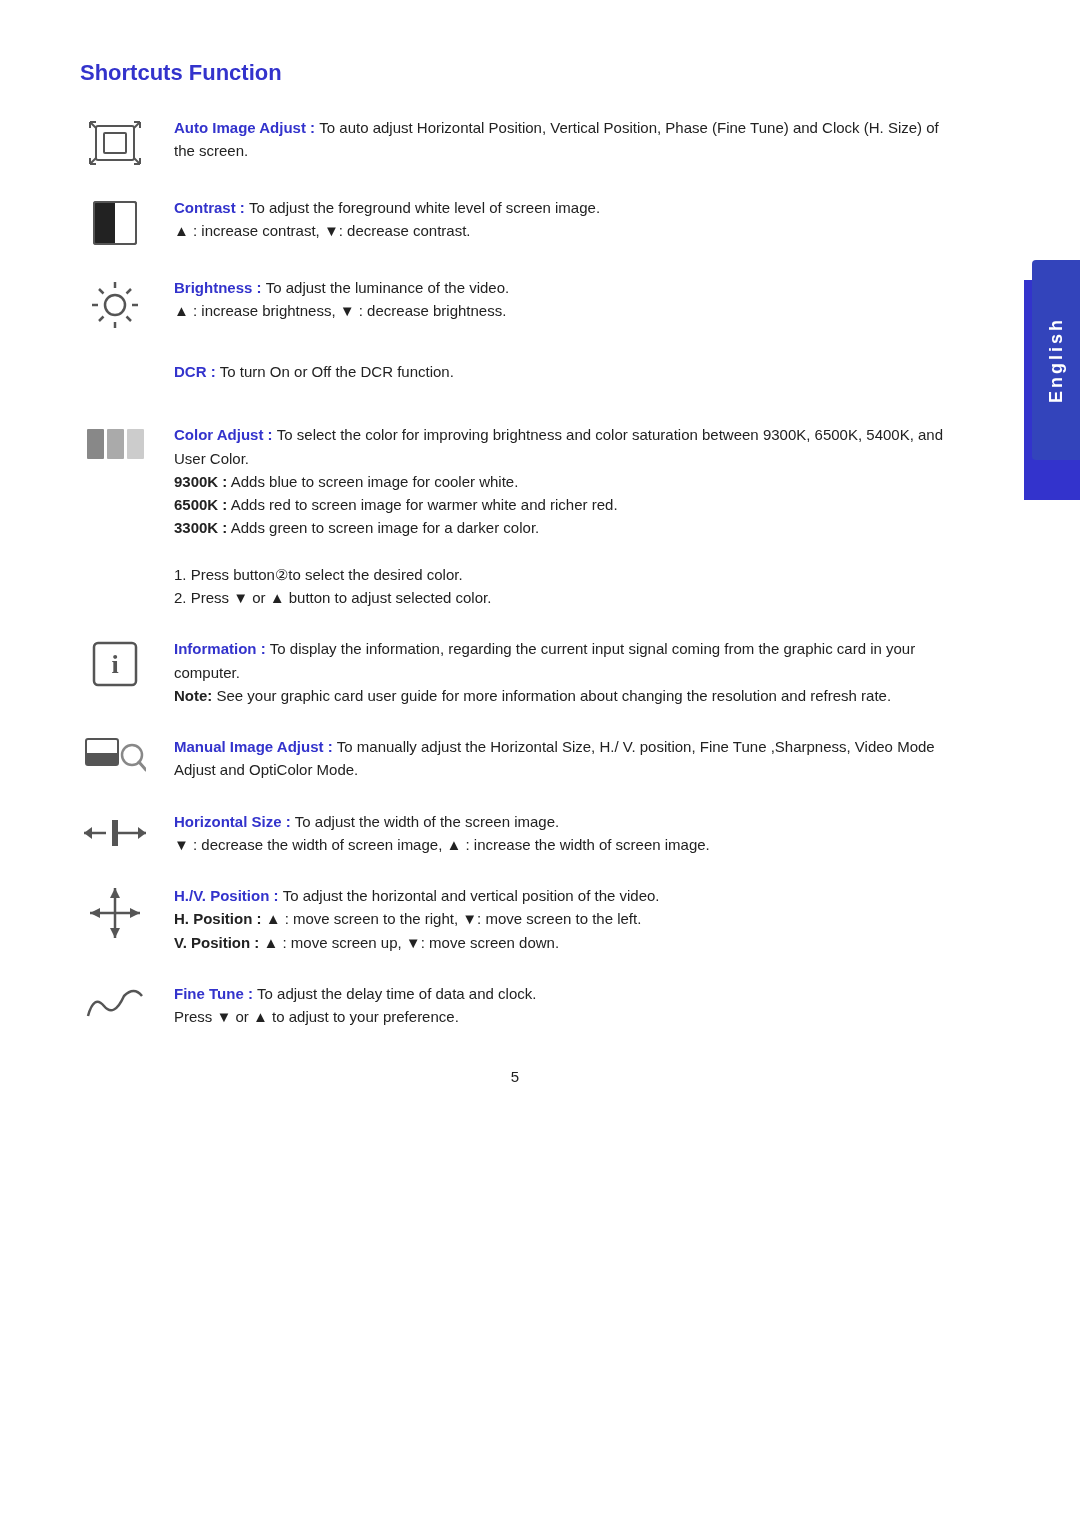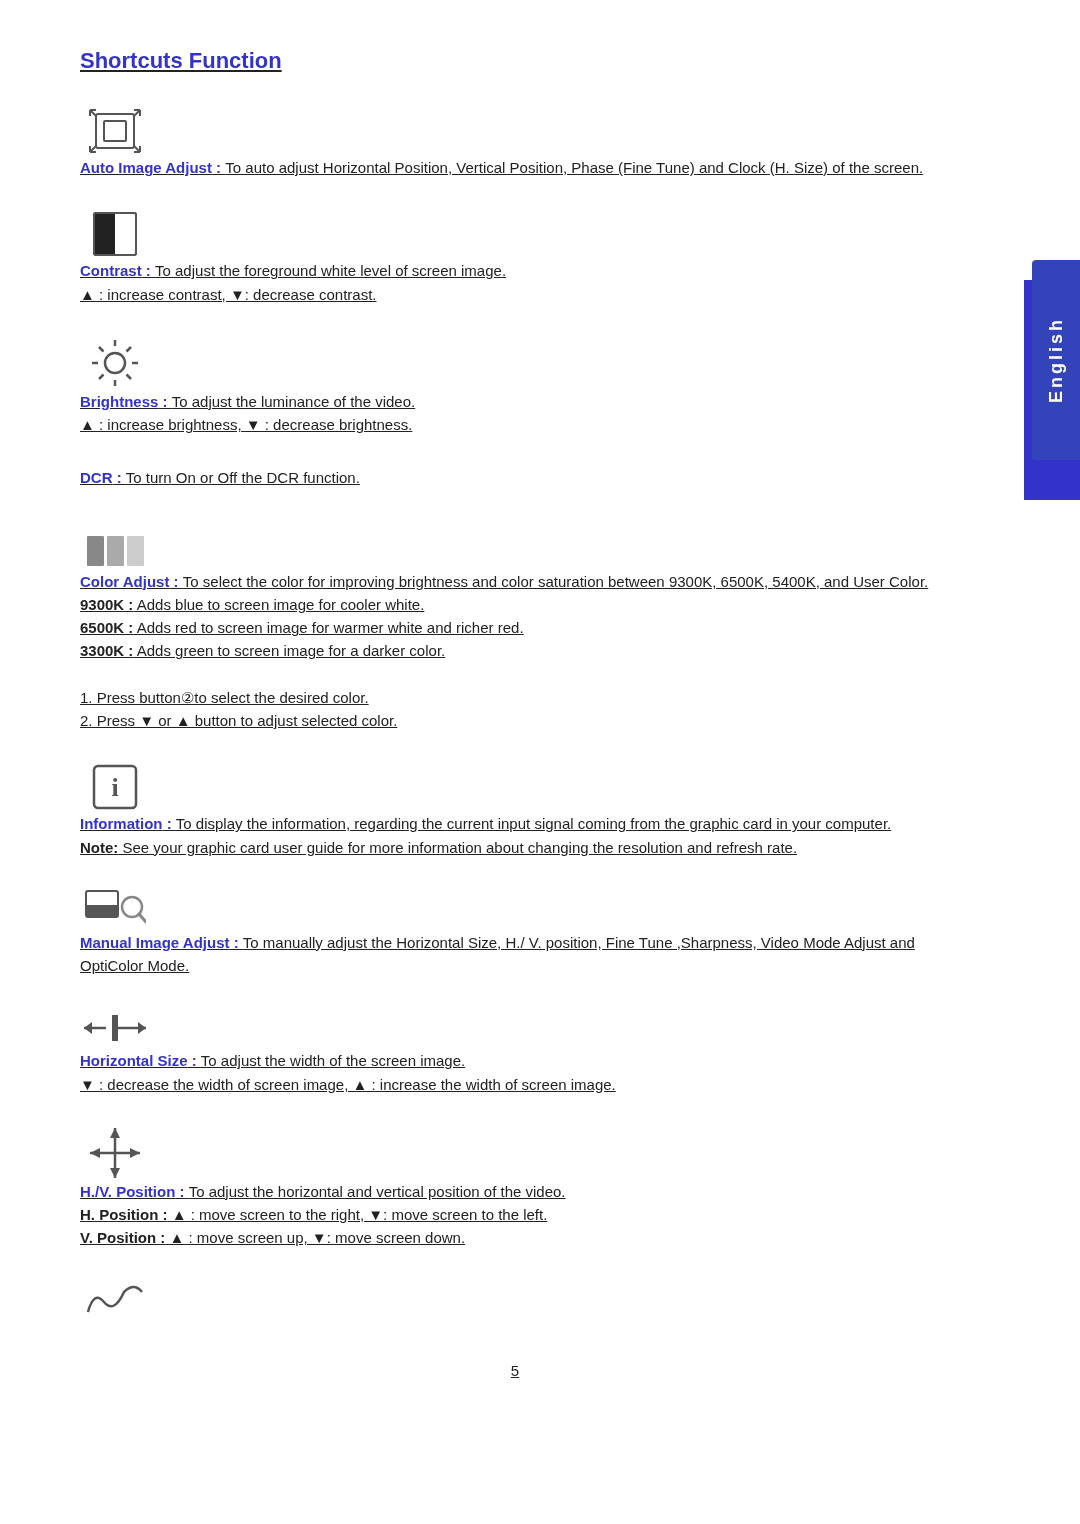--- a/index.html
+++ b/index.html
@@ -9,35 +9,34 @@
       font-family: Arial, Helvetica, sans-serif;
       font-size: 15px;
       color: #222;
       width: 1080px;
       min-height: 1524px;
       position: relative;
       overflow-x: hidden;
     }
 
     .page-content {
-      padding: 48px 80px 60px 80px;
+      padding: 60px 80px 60px 80px;
       margin-right: 50px;
-      text-decoration: underline;
     }
 
     .section-title {
       color: #3333cc;
       font-size: 22px;
       font-weight: bold;
       margin-bottom: 30px;
     }
 
     .shortcut-item {
       display: flex;
-      flex-direction: column;
+      flex-direction: row;
       align-items: flex-start;
       margin-bottom: 28px;
     }
 
     .icon-box {
       width: 70px;
       min-width: 70px;
       display: flex;
       align-items: center;
       justify-content: center;
@@ -273,20 +272,24 @@
     </div>
   </div>
 
   <div class="shortcut-item">
     <div class="icon-box">
       <svg width="62" height="42" viewBox="0 0 62 42">
 
         <path d="M4,32 Q10,10 20,22 Q30,34 40,12 Q50,2 58,12" fill="none" stroke="#555" stroke-width="2.5"></path>
       </svg>
     </div>
+    <div class="desc-box">
+      <span class="term">Fine Tune</span><span class="term-colon"> : </span><span>To adjust the delay time of data and clock.</span><br>
+      <span>Press ▼ or ▲ to adjust to your preference.</span>
+    </div>
   </div>
 
   <div class="page-number">5</div>
 </div>
 
 <div style="
   position: absolute;
   right: 0;
   top: 260px;
   width: 48px;

